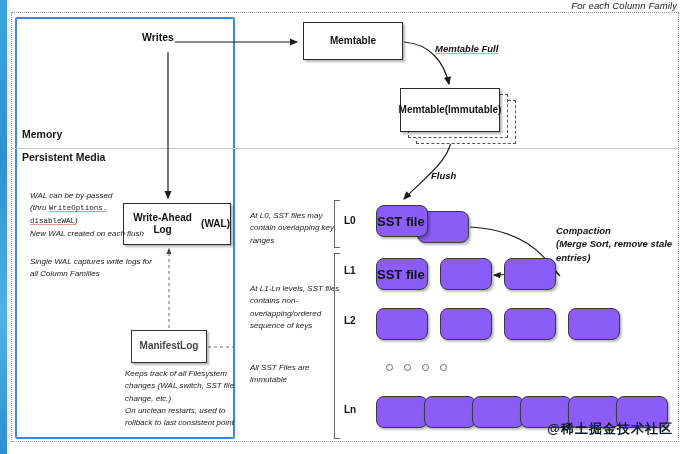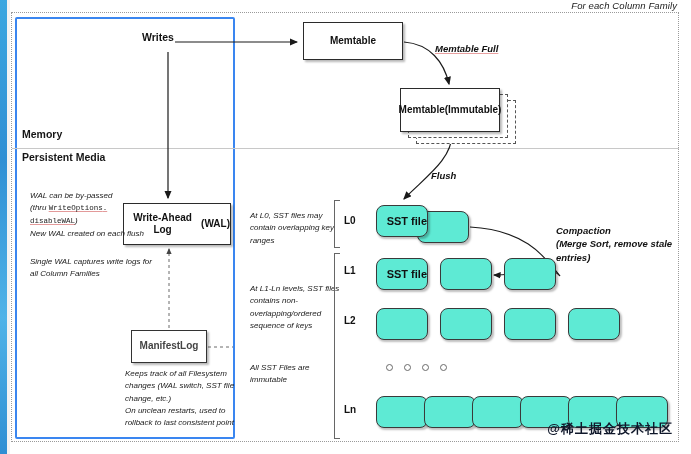--- a/index.html
+++ b/index.html
@@ -74,23 +74,23 @@
   .lvl-l0{left:344px;top:215px;}
   .lvl-l1{left:344px;top:265px;}
   .lvl-l2{left:344px;top:315px;}
   .lvl-ln{left:344px;top:404px;}
   .brk{position:absolute;border-left:1px solid #666;border-top:1px solid #666;
     border-bottom:1px solid #666;width:6px;box-sizing:border-box;}
   .brk-0{left:334px;top:200px;height:48px;}
   .brk-rest{left:334px;top:253px;height:186px;}
 
   
-  .sst{position:absolute;box-sizing:border-box;background:#5eead4;border:1.2px solid #3a3a3a;
+  .sst{position:absolute;box-sizing:border-box;background:#8b5cf6;border:1.2px solid #3a3a3a;
     border-radius:8px;box-shadow:1.5px 2px 2px rgba(0,0,0,.25);
-    display:flex;align-items:center;justify-content:flex-end;font-size:11px;font-weight:bold;color:#111;}
+    display:flex;align-items:center;justify-content:flex-start;font-size:13px;font-weight:bold;color:#111;}
 
   .dots{position:absolute;left:386px;top:364px;width:60px;height:10px;}
   .dot{position:absolute;width:5px;height:5px;border:1px solid #6a6a6a;border-radius:50%;}
 
   .watermark{position:absolute;right:18px;bottom:16px;font-size:13px;color:#0f172a;
     letter-spacing:1px;font-weight:bold;}
 
   svg.lines{position:absolute;left:0;top:0;width:691px;height:454px;pointer-events:none;}
 </style>
 </head>

